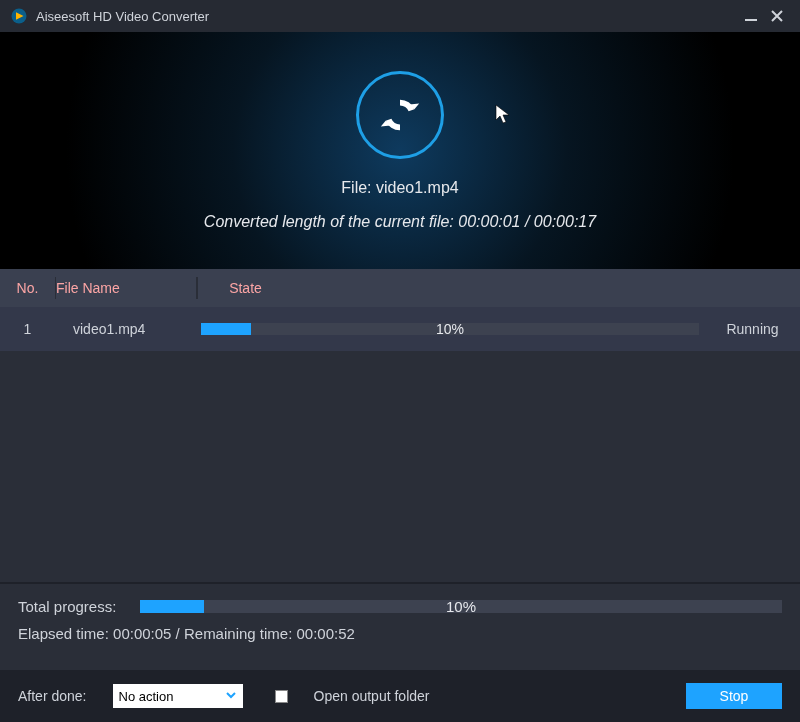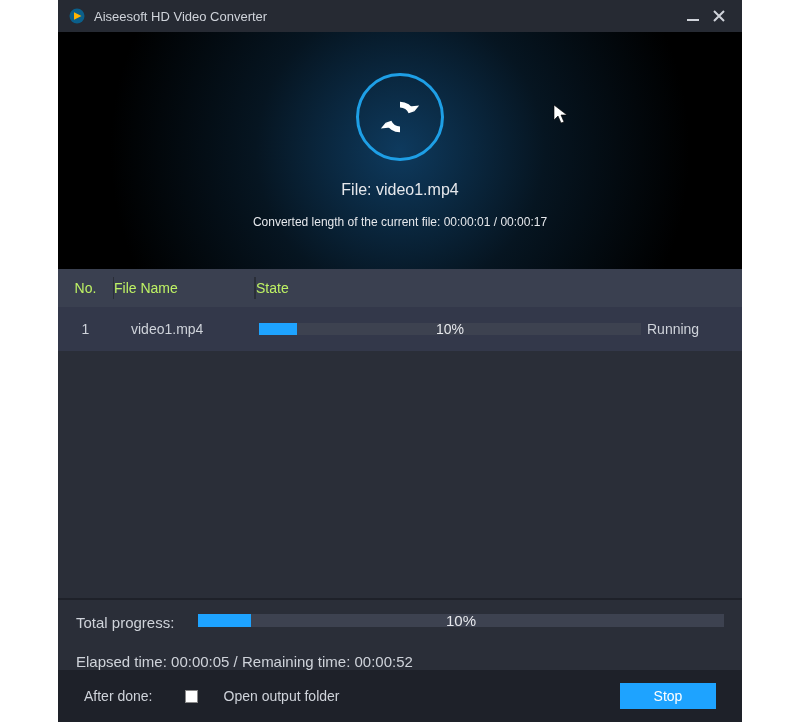--- a/index.html
+++ b/index.html
@@ -1,18 +1,18 @@
 <!DOCTYPE html>
 <html><head>
 <meta charset="utf-8">
 <style>
   * { box-sizing: border-box; margin: 0; padding: 0; font-family: Arial, sans-serif; }
   body { background: #fff; display: flex; justify-content: center; }
   .window {
-    width: 684px; height: 722px; background: #1e2129;
+    width: 800px; height: 722px; background: #1e2129;
     display: flex; flex-direction: column; position: relative;
   }
   .titlebar {
     height: 32px; background: #262a33; display: flex; align-items: center;
     padding: 0 10px; color: #cfd3da; font-size: 13px;
   }
   .titlebar .logo {
     width: 18px; height: 18px; margin-right: 8px;
     display: inline-flex; align-items: center; justify-content: center;
   }
@@ -25,31 +25,31 @@
     height: 237px; background: radial-gradient(circle at 50% 50%, #0e3a5e 0%, #061521 40%, #000 80%);
     display: flex; flex-direction: column; align-items: center; justify-content: center;
     color: #e6e8ec; position: relative;
   }
   .hero .ring {
     width: 88px; height: 88px; border: 3px solid #1e9fe6; border-radius: 50%;
     display: flex; align-items: center; justify-content: center; margin-bottom: 20px;
   }
   .hero .ring svg { width: 46px; height: 46px; }
   .hero .line1 { font-size: 16px; margin-bottom: 16px; }
-  .hero .line2 { font-size: 12px; }
+  .hero .line2 { font-size: 16px; font-style: italic; }
   .cursor { position: absolute; left: 495px; top: 72px; color: #fff; }
 
   .table-header {
     height: 38px; background: #3a4050; display: flex; align-items: center;
-    color: #bef264; font-size: 14px;
+    color: #fca5a5; font-size: 14px;
   }
   .col-no { width: 55px; text-align: center; }
   .col-name { width: 140px; }
   .col-progress { flex: 1; text-align: center; }
-  .col-state { width: 95px; text-align: left; }
+  .col-state { width: 95px; text-align: center; }
   .sep { width: 1px; height: 22px; background: #2a2e38; }
 
   .table-body { flex: 1; background: #2a2e38; }
   .row {
     height: 44px; display: flex; align-items: center; color: #cfd3da; font-size: 14px;
     background: #33384a;
   }
   .row .col-name { text-align: left; padding-left: 18px; }
   .row .col-progress { display: flex; align-items: center; gap: 0; position: relative; }
   .row-progress-bar {
@@ -58,33 +58,33 @@
   .row-progress-fill { height: 100%; background: #1ea3ff; }
   .row-progress-label {
     position: absolute; left: 0; right: 0; text-align: center; top: -2px;
     color: #e6e8ec; font-size: 14px; pointer-events: none;
   }
 
   .bottom-panel {
     background: #2a2e38; padding: 14px 18px 0 18px; color: #cfd3da;
     border-top: 2px solid #1e2129;
   }
-  .total-row { display: flex; align-items: flex-start; font-size: 15px; margin-bottom: 22px; }
+  .total-row { display: flex; align-items: center; font-size: 15px; margin-bottom: 10px; }
   .total-label { width: 122px; }
   .total-bar { flex: 1; height: 13px; background: #3d4250; position: relative; }
   .total-fill { height: 100%; background: #1ea3ff; }
   .total-pct {
     position: absolute; left: 0; right: 0; text-align: center; top: -2px;
     color: #e6e8ec; font-size: 15px; pointer-events: none;
   }
-  .times-row { font-size: 15px; margin-bottom: 0; }
+  .times-row { font-size: 15px; margin-bottom: 28px; }
 
   .footer {
     height: 52px; background: #1e2129; display: flex; align-items: center;
-    padding: 0 26px; gap: 26px; color: #cfd3da; font-size: 14px;
+    padding: 0 18px; gap: 26px; color: #cfd3da; font-size: 14px;
   }
   .footer .label { }
   .select {
     width: 130px; height: 24px; background: #fff; color: #000; font-size: 13px;
     display: flex; align-items: center; padding: 0 6px; position: relative; cursor: pointer;
   }
   .select .caret {
     position: absolute; right: 4px; top: 3px; width: 16px; height: 16px;
     color: #1ea3ff; display: flex; align-items: center; justify-content: center;
   }
@@ -175,19 +175,27 @@
         <div class="total-pct">10%</div>
       </div>
     </div>
     <div class="times-row">
       <span>Elapsed time: </span><span>00:00:05</span><span> / </span><span>Remaining time: </span><span>00:00:52</span>
     </div>
   </div>
 
   <div class="footer">
     <span class="label">After done:</span>
+    <div class="select">
+      <span>No action</span>
+      <span class="caret">
+        <svg width="10" height="10" viewBox="0 0 10 10">
+            <path d="M1 3l4 4 4-4" stroke="#1ea3ff" stroke-width="2" fill="none"></path>
+          </svg>
+      </span>
+    </div>
     <span class="checkbox"></span>
     <span>Open output folder</span>
     <span class="spacer"></span>
     <div class="btn">Stop</div>
   </div>
 
 </div>
 
 </body></html>

